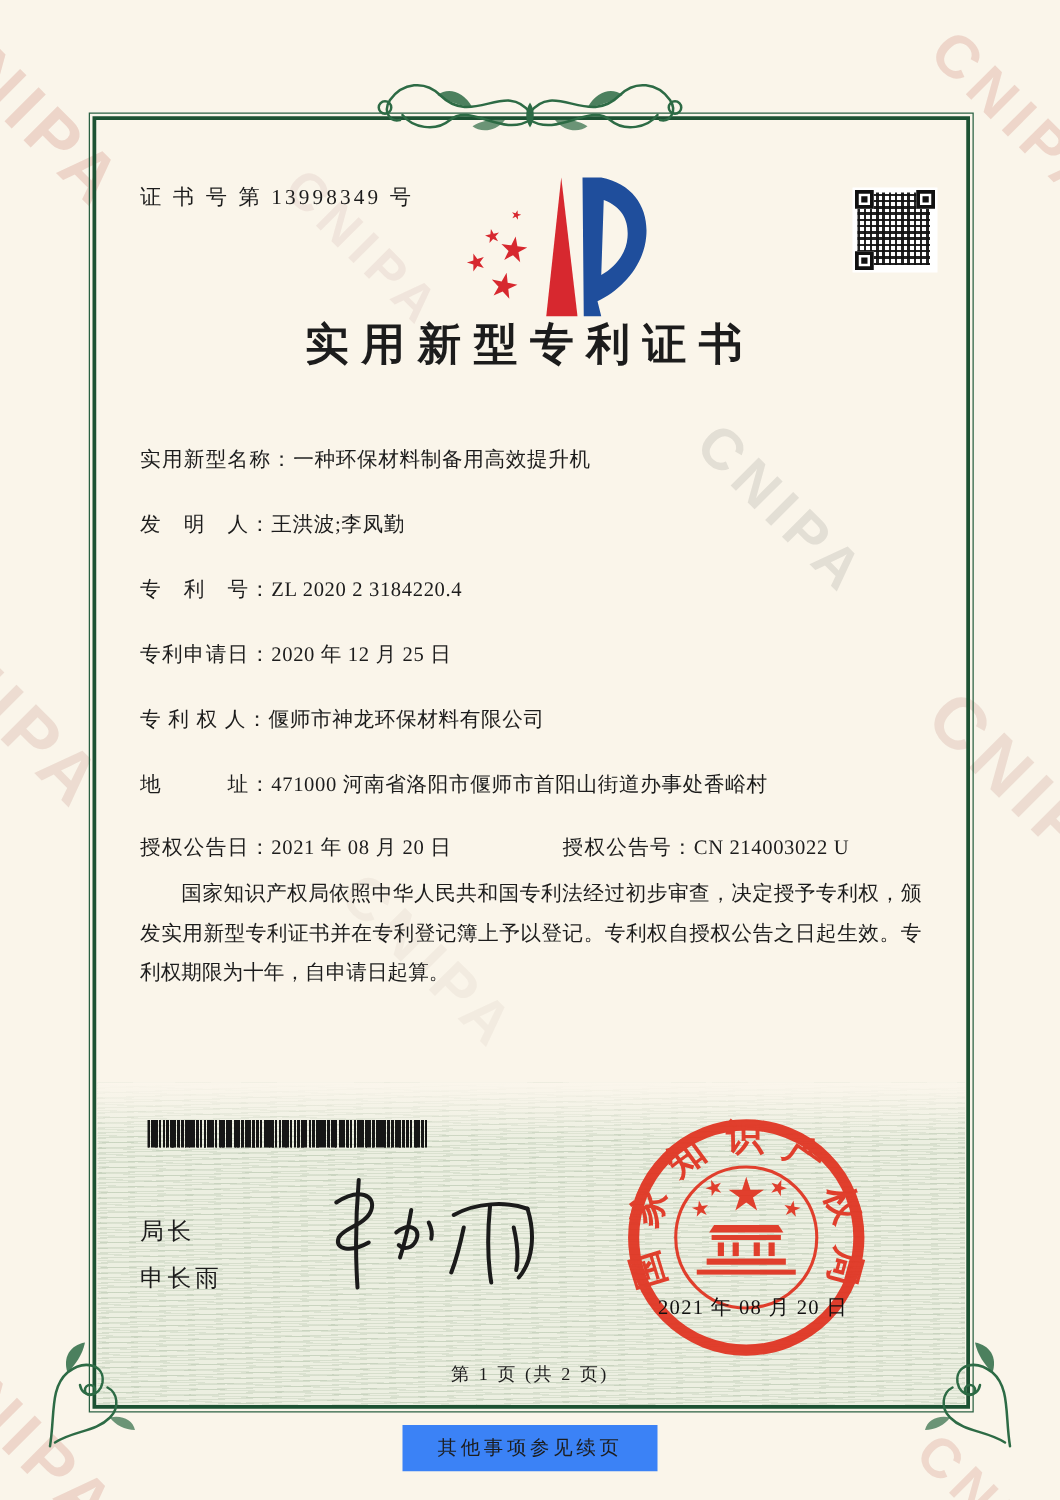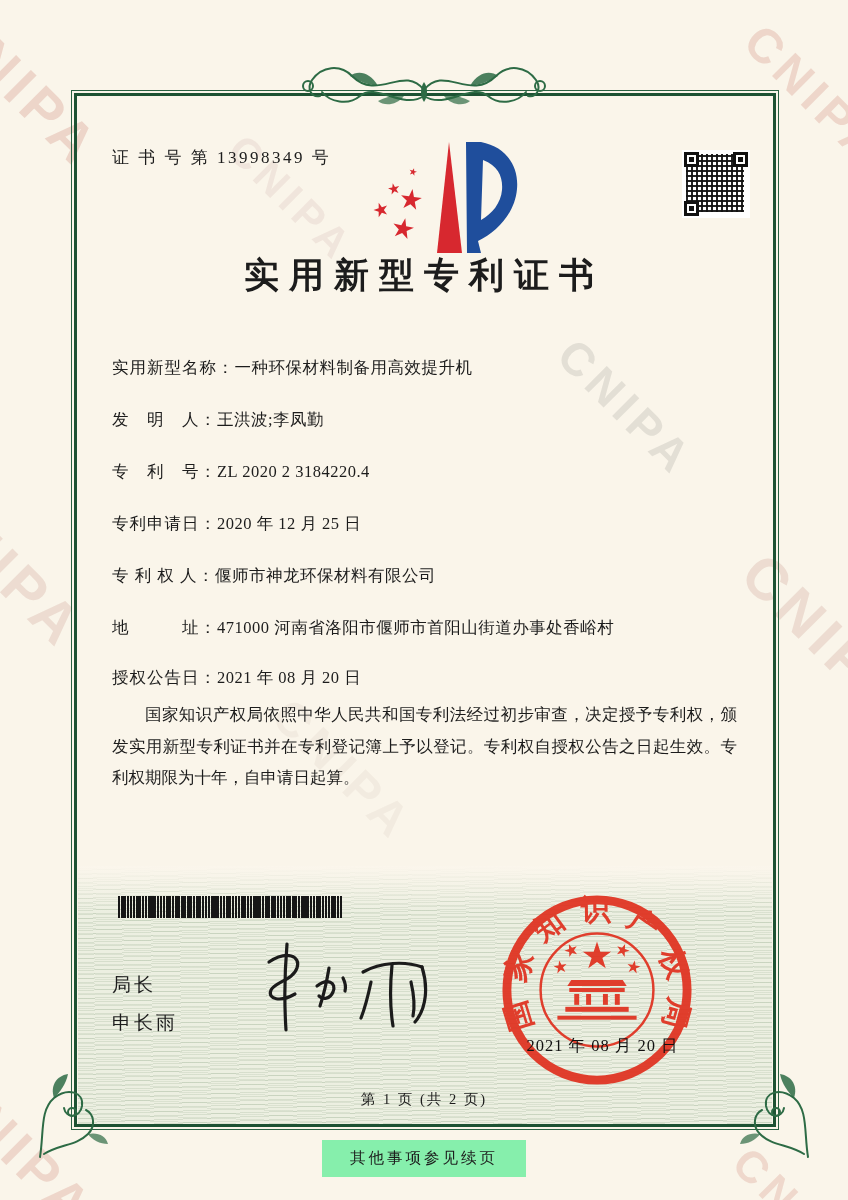--- a/index.html
+++ b/index.html
@@ -80,21 +80,21 @@
   .seal{left:498px;top:891px;width:198px;height:198px;z-index:5;}
   .seal-date{
     left:520px;top:1035px;width:165px;text-align:center;z-index:6;
     font-size:16.5px;letter-spacing:1px;color:#111;
   }
 
   
   .page-num{left:0;right:0;top:1090px;text-align:center;font-size:14.5px;letter-spacing:2px;z-index:4;}
   .continuation{
     left:50%;top:1140px;transform:translateX(-50%);z-index:4;
-    background:#86efac;padding:8px 28px;font-size:15.5px;letter-spacing:3px;
+    background:#3b82f6;padding:8px 28px;font-size:15.5px;letter-spacing:3px;
   }
 
   
   .orn{z-index:5;pointer-events:none;}
   .orn-top{left:274px;top:52px;}
   .orn-bl{left:30px;top:1062px;}
   .orn-br{left:728px;top:1062px;}
 
   .qr{left:682px;top:150px;width:64px;height:64px;background:#fff;padding:2px;z-index:4;}
   .qr-body{
@@ -205,20 +205,23 @@
   <span class="lab">专利申请日：</span><span>2020 年 12 月 25 日</span>
 </div>
 <div class="abs row" style="top:565px;">
   <span class="lab">专 利 权 人：</span><span>偃师市神龙环保材料有限公司</span>
 </div>
 <div class="abs row" style="top:617px;">
   <span class="lab">地　　　址：</span><span>471000 河南省洛阳市偃师市首阳山街道办事处香峪村</span>
 </div>
 <div class="abs row" style="top:667px;">
   <span class="lab">授权公告日：</span><span>2021 年 08 月 20 日</span>
+  <span class="grant-num">
+    <span class="lab">授权公告号：</span><span>CN 214003022 U</span>
+  </span>
 </div>
 
 <div class="abs body-text">
   <p>国家知识产权局依照中华人民共和国专利法经过初步审查，决定授予专利权，颁发实用新型专利证书并在专利登记簿上予以登记。专利权自授权公告之日起生效。专利权期限为十年，自申请日起算。</p>
 </div>
 
 <div class="abs barcode"></div>
 
 <div class="abs officer-title">局长</div>
 <div class="abs officer-name">申长雨</div>

